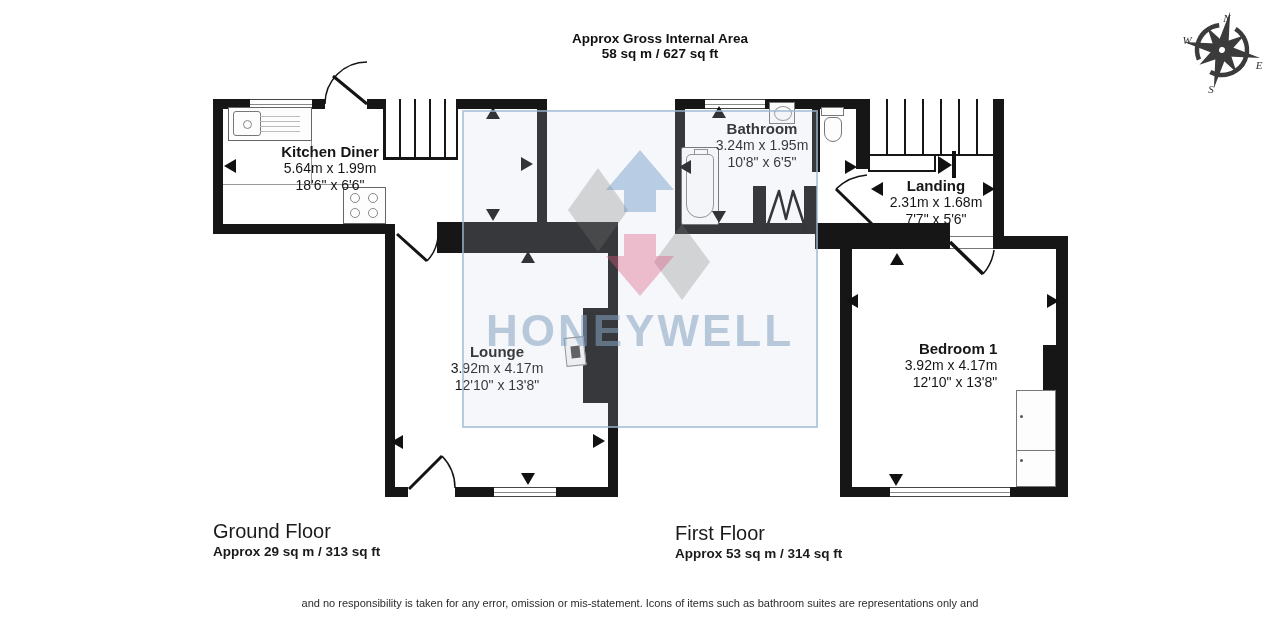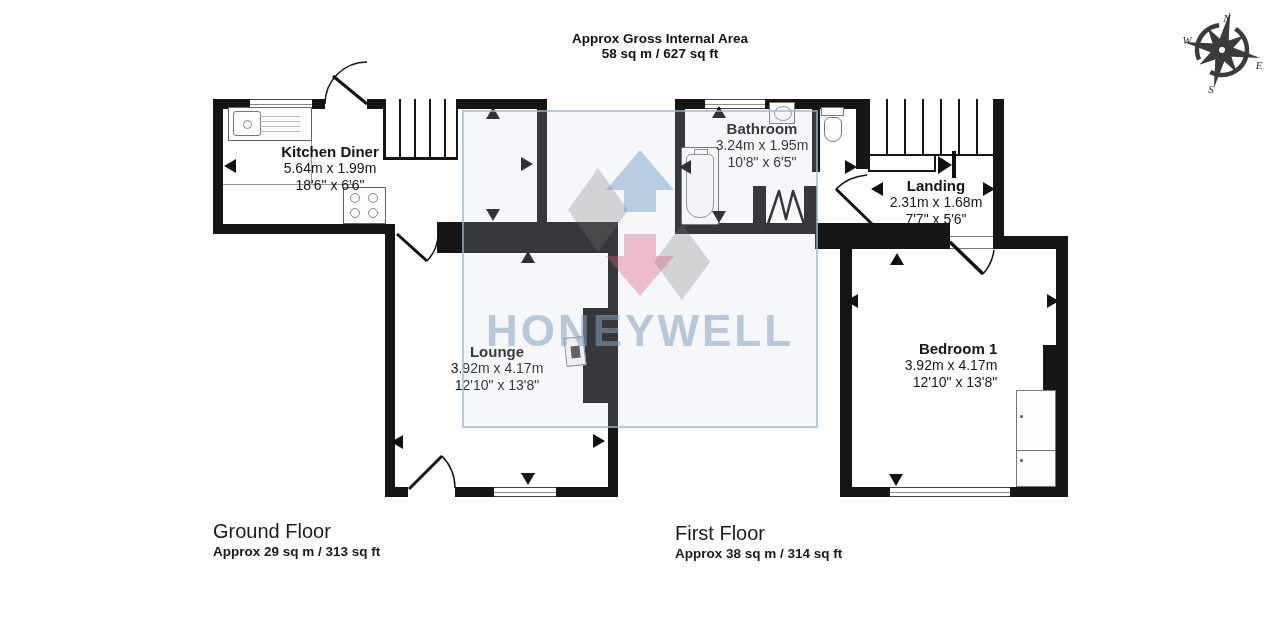--- a/index.html
+++ b/index.html
@@ -215,16 +215,17 @@
       <path d="M682,224 L710,262 682,300 654,262 Z" fill="rgba(120,120,120,0.28)"></path>
       <path d="M640,150 L674,190 656,190 656,212 624,212 624,190 606,190 Z" fill="rgba(100,145,195,0.42)"></path>
       <path d="M640,296 L606,256 624,256 624,234 656,234 656,256 674,256 Z" fill="rgba(220,90,130,0.38)"></path>
     </svg>
     <div class="wm-brand">HONEYWELL</div>
   </div>
 
   <div class="floor-cap" style="left:213px;top:520px;">Ground Floor</div>
   <div class="floor-area" style="left:213px;top:544px;">Approx 29 sq m / 313 sq ft</div>
   <div class="floor-cap" style="left:675px;top:522px;">First Floor</div>
-  <div class="floor-area" style="left:675px;top:546px;">Approx 38 sq m / 314 sq ft</div>
-
+  <div class="floor-area" style="left:675px;top:546px;">Approx 53 sq m / 314 sq ft</div>
+
+  <div class="disclaimer" style="top:596.5px;">and no responsibility is taken for any error, omission or mis-statement. Icons of items such as bathroom suites are representations only and</div>
 
 </div>
 
 </body></html>

